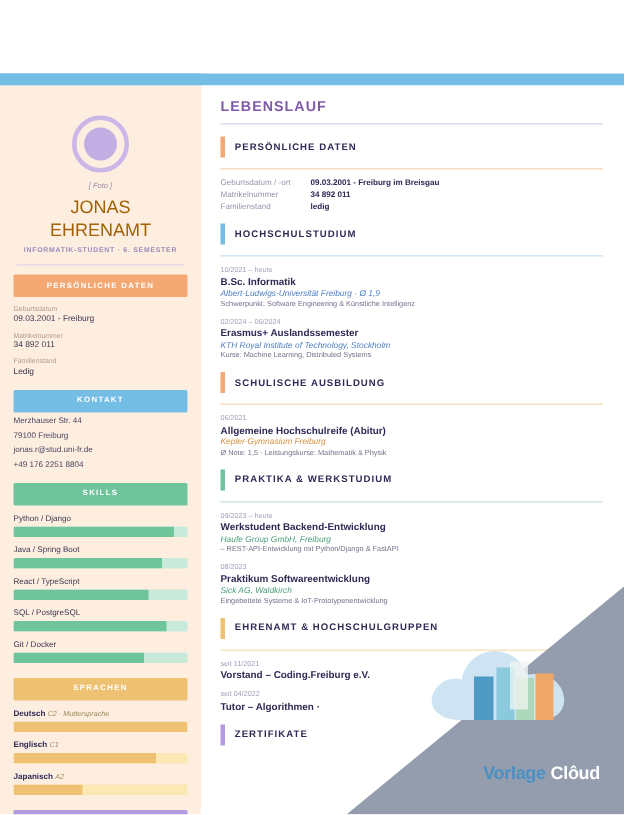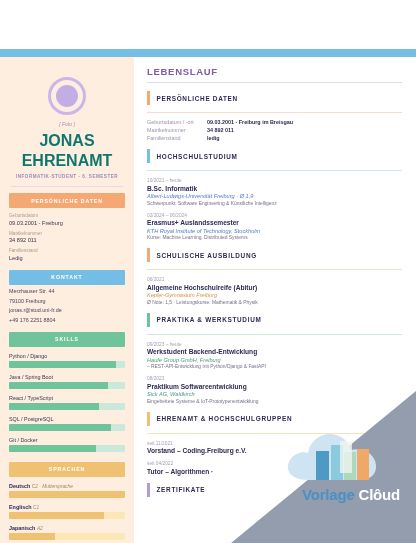--- a/index.html
+++ b/index.html
@@ -75,22 +75,22 @@
   .photo-inner {
     width: 22px; height: 22px; border-radius: 50%;
     background: #c3aee4;
   }
   .photo-caption {
     text-align: center; font-size: 5px; color: #9b8fae;
     font-style: italic; margin-top: 6px;
   }
   .side-name {
     text-align: center;
-    color: #0f766e;
-    font-size: 16px; font-weight: bold;
+    color: #a16207;
+    font-size: 12px; font-weight: normal;
     line-height: 1.25;
     margin-top: 4px;
   }
   .side-role {
     text-align: center; color: #9a8bbf;
     font-size: 4.6px; letter-spacing: 0.5px;
     margin-top: 3px; font-weight: bold;
   }
   .side-rule { height: 1px; background: #e9d8e8; margin: 7px 2px 6px 2px; }
 
@@ -172,22 +172,22 @@
     border-left: 185px solid transparent;
     border-bottom: 152px solid #8b96a8;
     opacity: 0.93;
     pointer-events: none;
   }
   .wm-logo {
     position: absolute; right: 18px; bottom: 48px;
     width: 120px; height: 70px; pointer-events: none;
   }
   .wm-text {
-    position: absolute; right: 16px; bottom: 40px;
-    font-size: 15px; font-weight: bold; letter-spacing: -0.2px;
+    position: absolute; right: 16px; bottom: 21px;
+    font-size: 12px; font-weight: bold; letter-spacing: -0.2px;
     pointer-events: none;
     margin-top: 35px;
   }
   .wm-vorlage { color: #4a90c4; }
   .wm-cloud { color: #ffffff; }
 </style>
 </head>
 <body>
 
 <div id="page">

